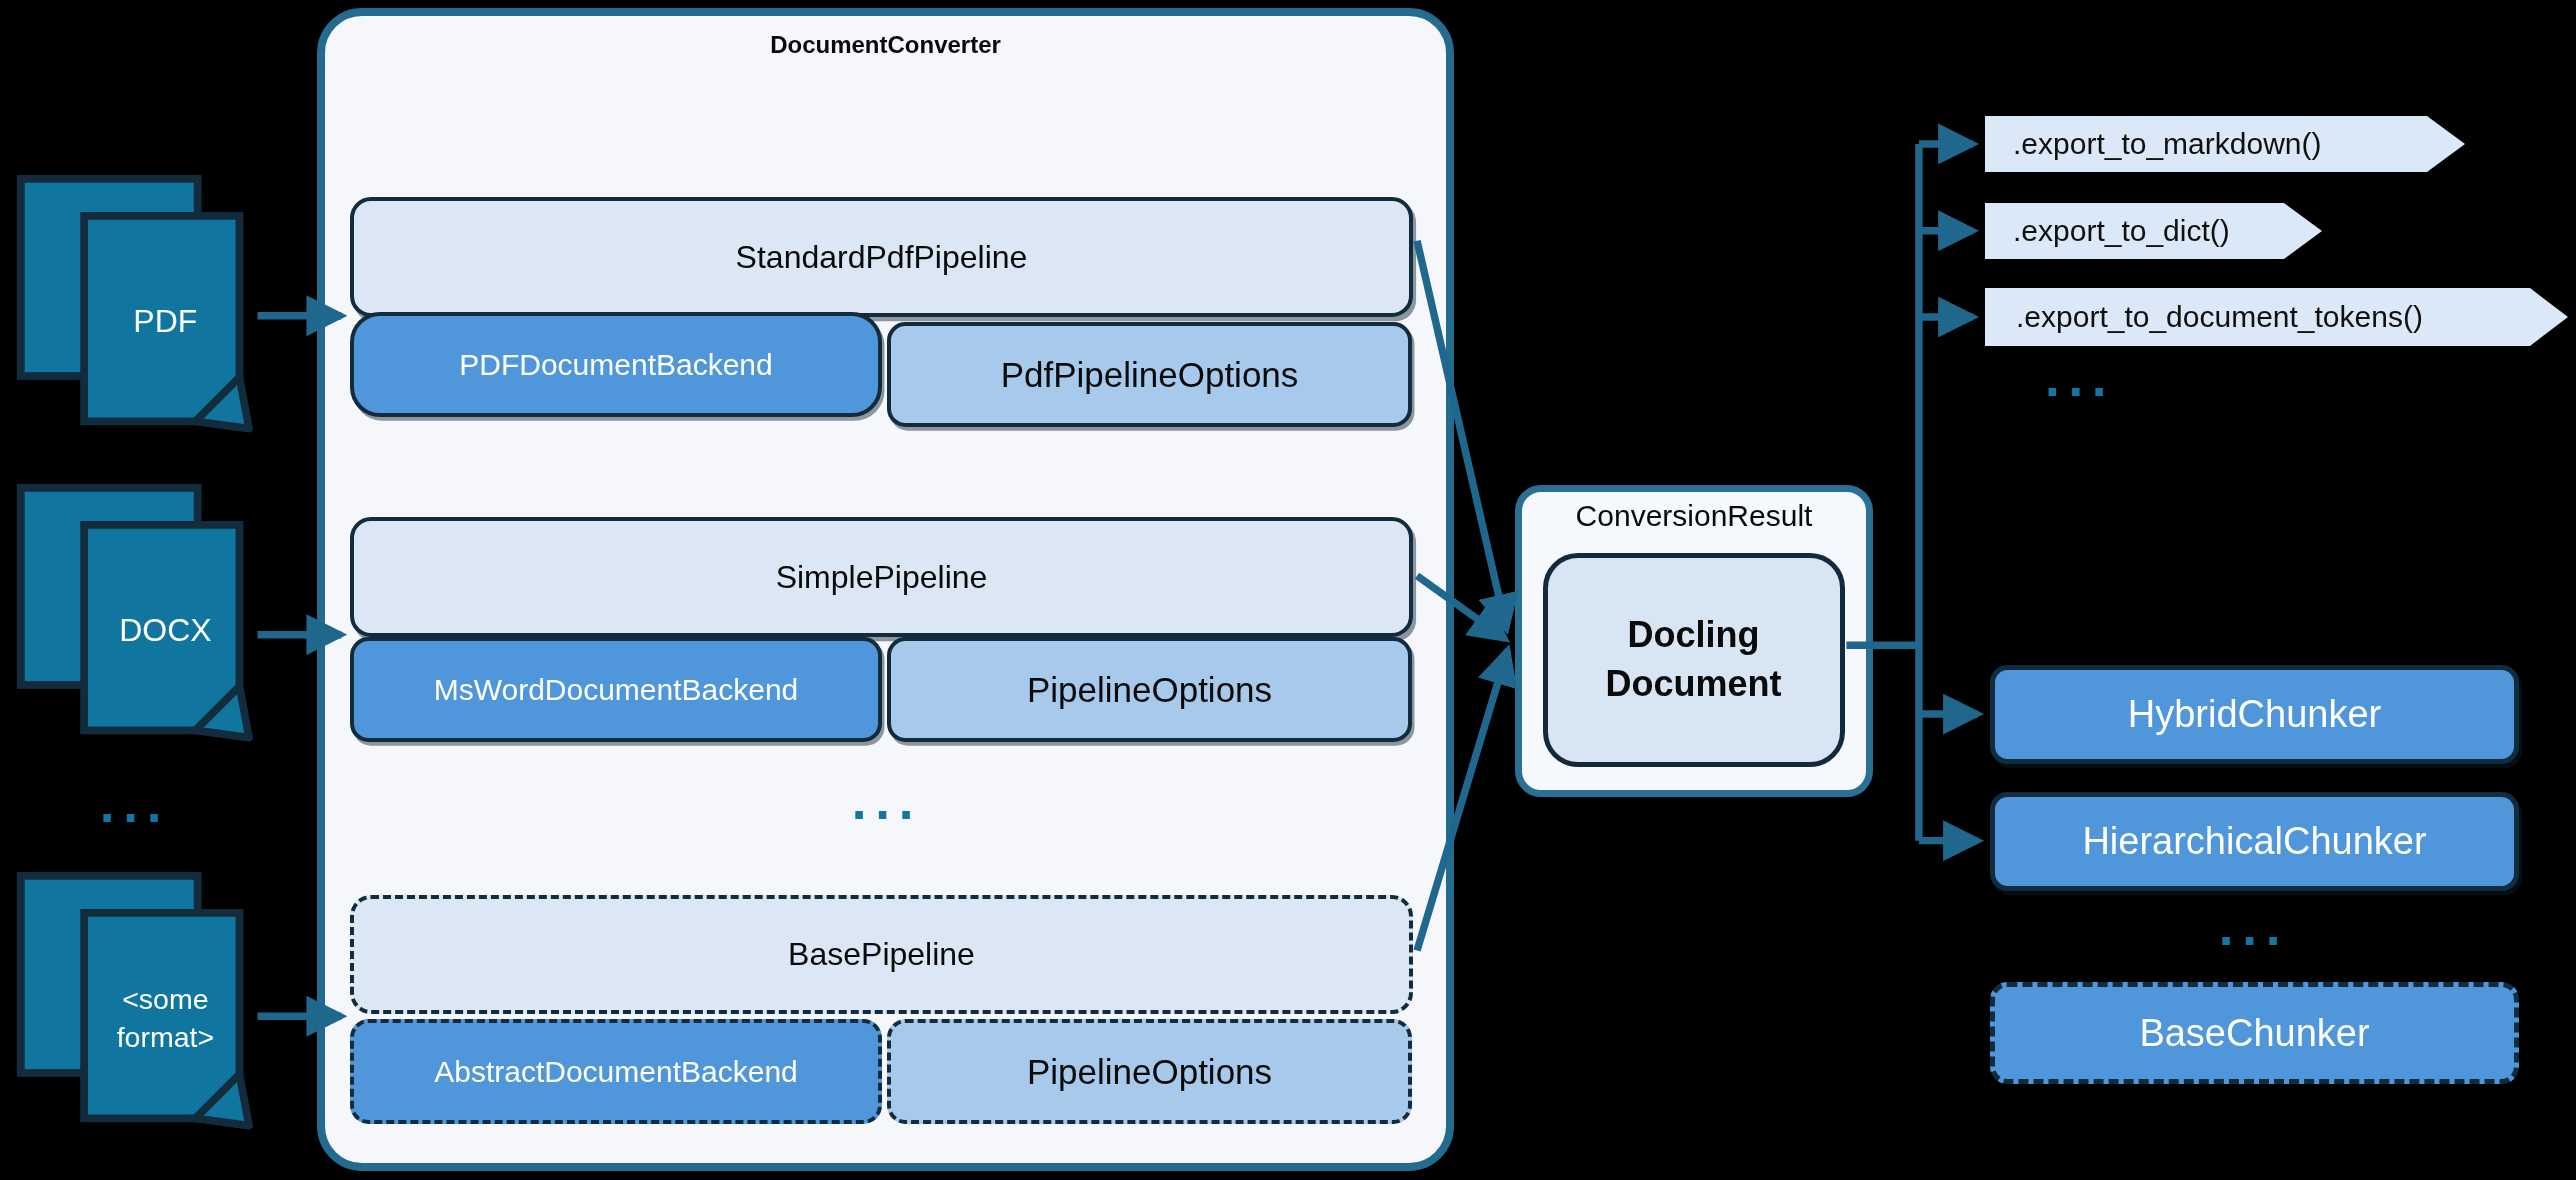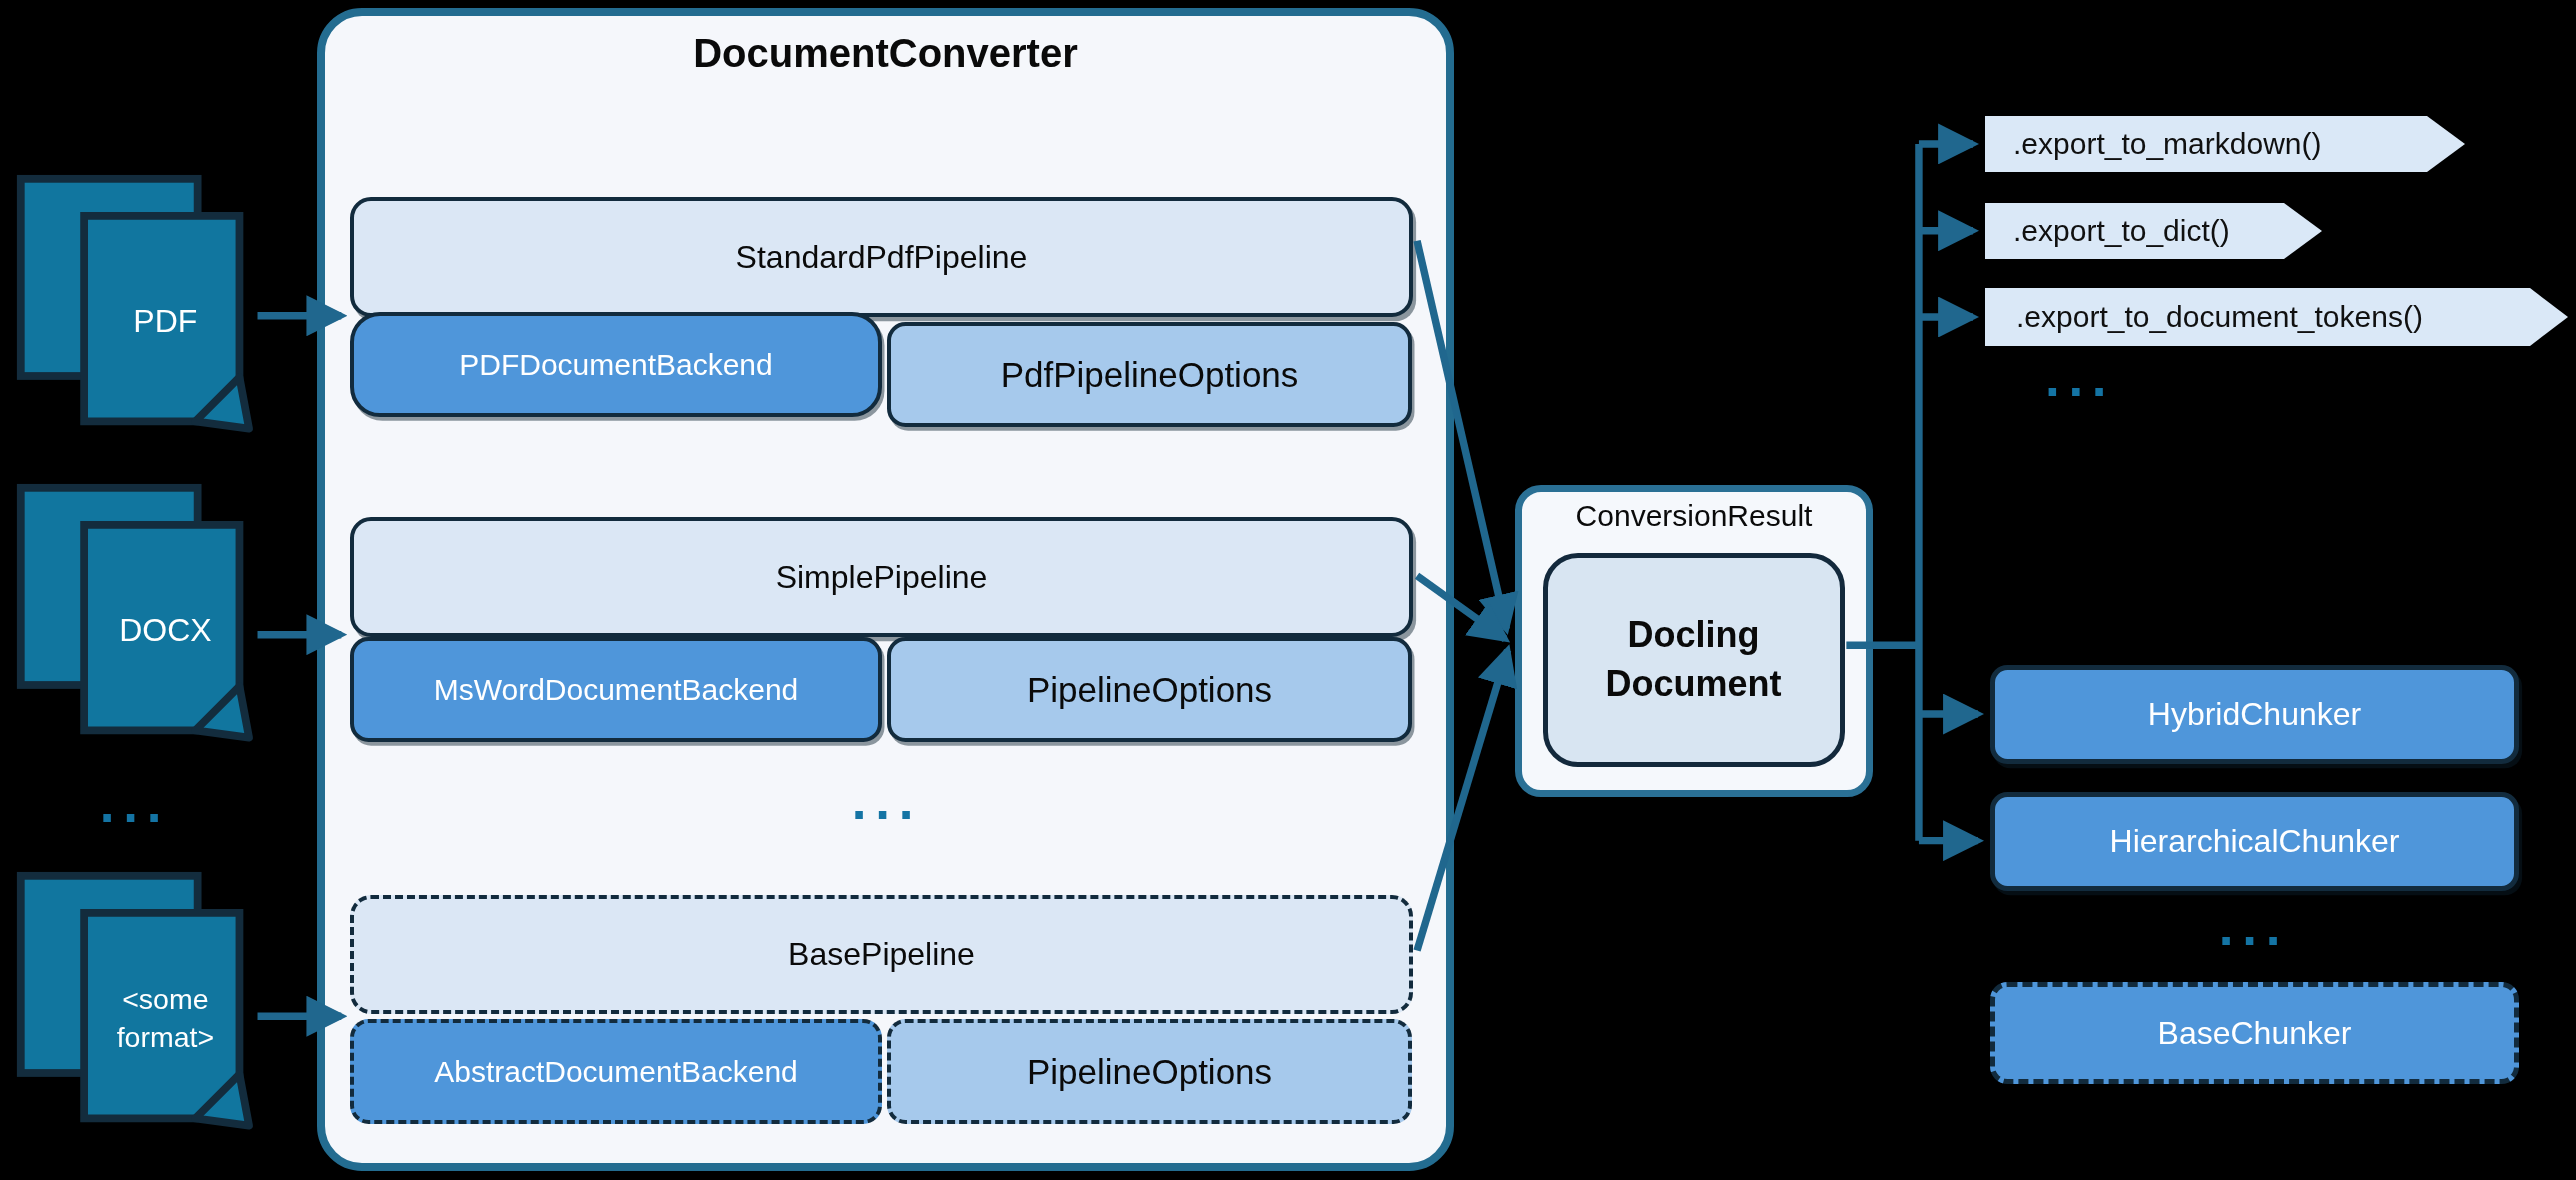--- a/index.html
+++ b/index.html
@@ -4,21 +4,21 @@
 <style>
   html,body{margin:0;padding:0;background:#000;}
   .stage{position:relative;width:2576px;height:1180px;background:#000;
          font-family:"Liberation Sans",sans-serif;overflow:hidden;}
   .abs{position:absolute;}
 
   
   .converter{left:317px;top:8px;width:1137px;height:1163px;
     background:#F5F7FB;border:8.7px solid #236C90;border-radius:45px;box-sizing:border-box;}
   .title{left:317px;top:31px;width:1137px;text-align:center;
-    font-size:40px;font-weight:700;color:#0a0a0a;}
+    font-size:24px;font-weight:700;color:#0a0a0a;}
 
   
   .pipe,.backend,.options{box-sizing:border-box;display:flex;align-items:center;justify-content:center;}
   .pipe{background:#DBE7F5;border:4.3px solid #122B3D;border-radius:21px;
     font-size:32px;color:#0a0a0a;box-shadow:3.1px 4.3px 0 rgba(10,30,44,.45);}
   .backend{background:#4F96DA;border:4.3px solid #122B3D;border-radius:18.6px;
     font-size:30px;color:#ffffff;box-shadow:2.5px 3.7px 0 rgba(10,30,44,.45);}
   .options{background:#A6C9EC;border:4.3px solid #122B3D;border-radius:18.6px;
     font-size:35px;color:#0a0a0a;box-shadow:2.5px 3.7px 0 rgba(10,30,44,.45);}
   .dashed{border-style:dashed !important;box-shadow:none !important;}
@@ -33,21 +33,21 @@
     display:flex;align-items:center;justify-content:center;text-align:center;
     font-size:36px;font-weight:700;color:#0a0a0a;line-height:1.35;padding:0 17.4px;}
 
   
   .tag{box-sizing:border-box;background:#DAE8F7;color:#101010;font-size:30px;
     display:flex;align-items:center;padding-left:28px;
     clip-path:polygon(0 0,calc(100% - 38px) 0,100% 50%,calc(100% - 38px) 100%,0 100%);}
 
   
   .chunk{box-sizing:border-box;background:#4F96DA;border:5px solid #122B3D;border-radius:17.4px;
-    display:flex;align-items:center;justify-content:center;color:#fff;font-size:32px;
+    display:flex;align-items:center;justify-content:center;color:#fff;font-size:38px;
     box-shadow:3.1px 4.3px 0 rgba(10,30,44,.45);}
 
   
   .dots{font-weight:700;color:#1474A4;font-size:53px;letter-spacing:8.7px;
     line-height:1;text-align:center;width:136px;}
   .dots.left-align{text-align:left;}
 
   
   .doc-icon{width:239px;height:267px;text-decoration:underline;}
   .doc-icon svg{position:absolute;left:0;top:0;width:100%;height:100%;}

